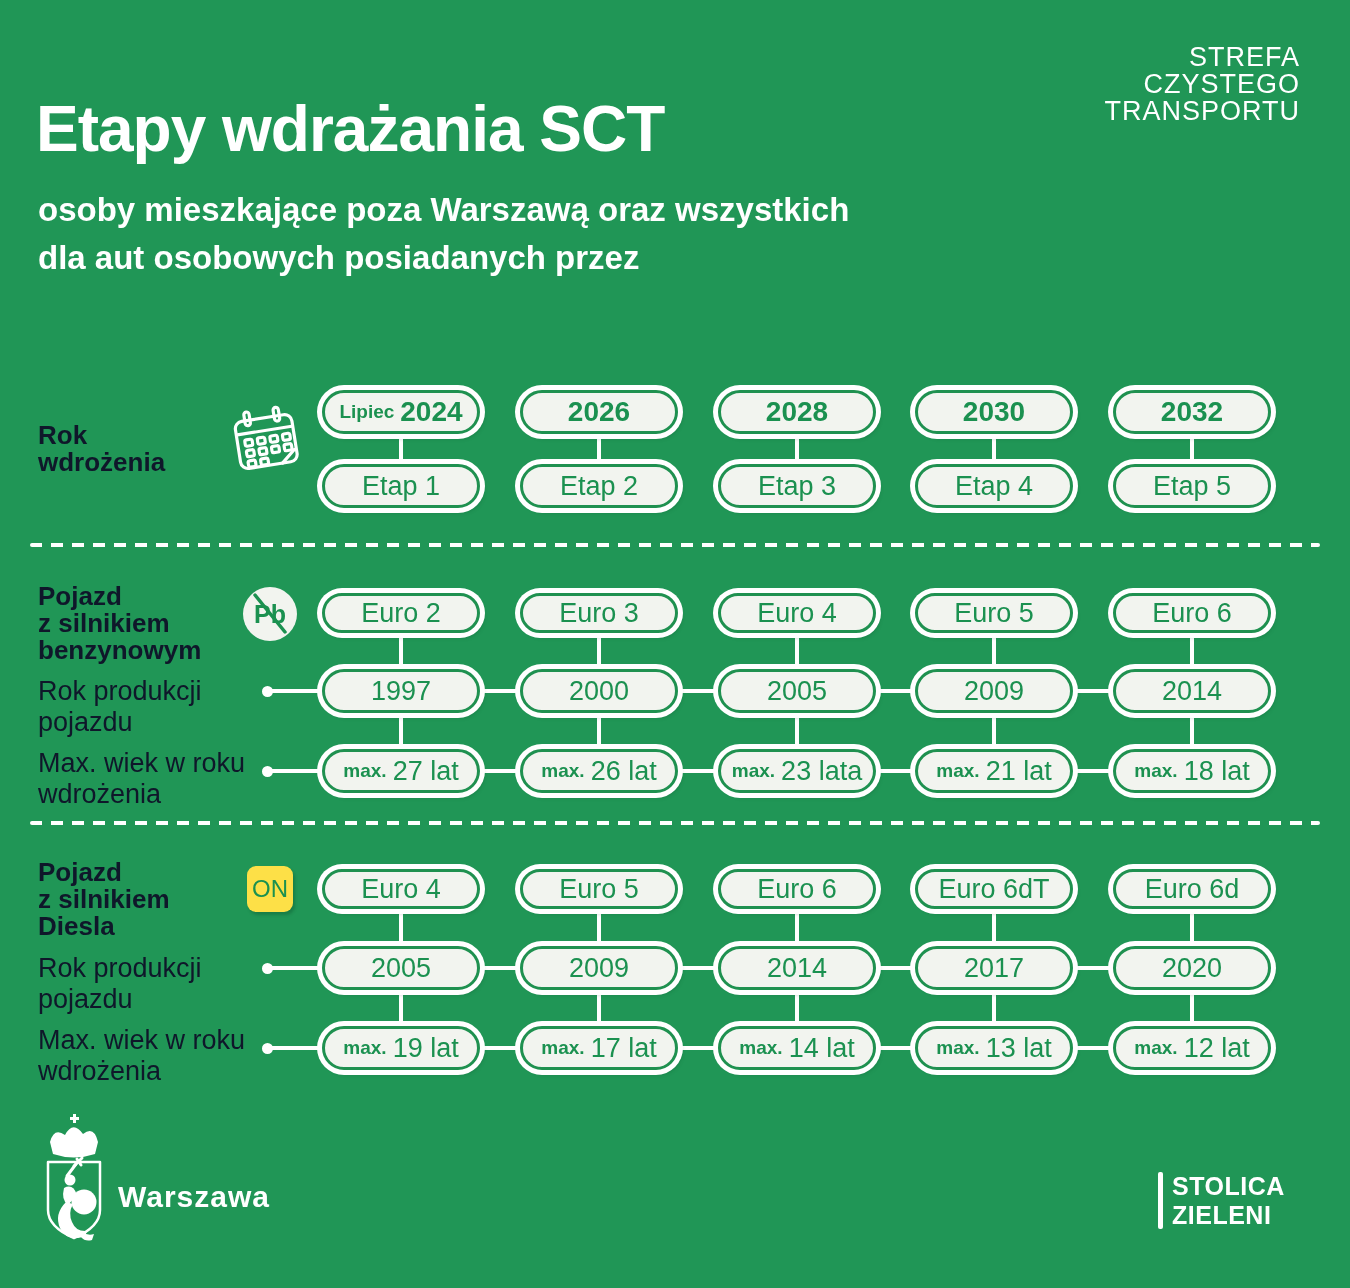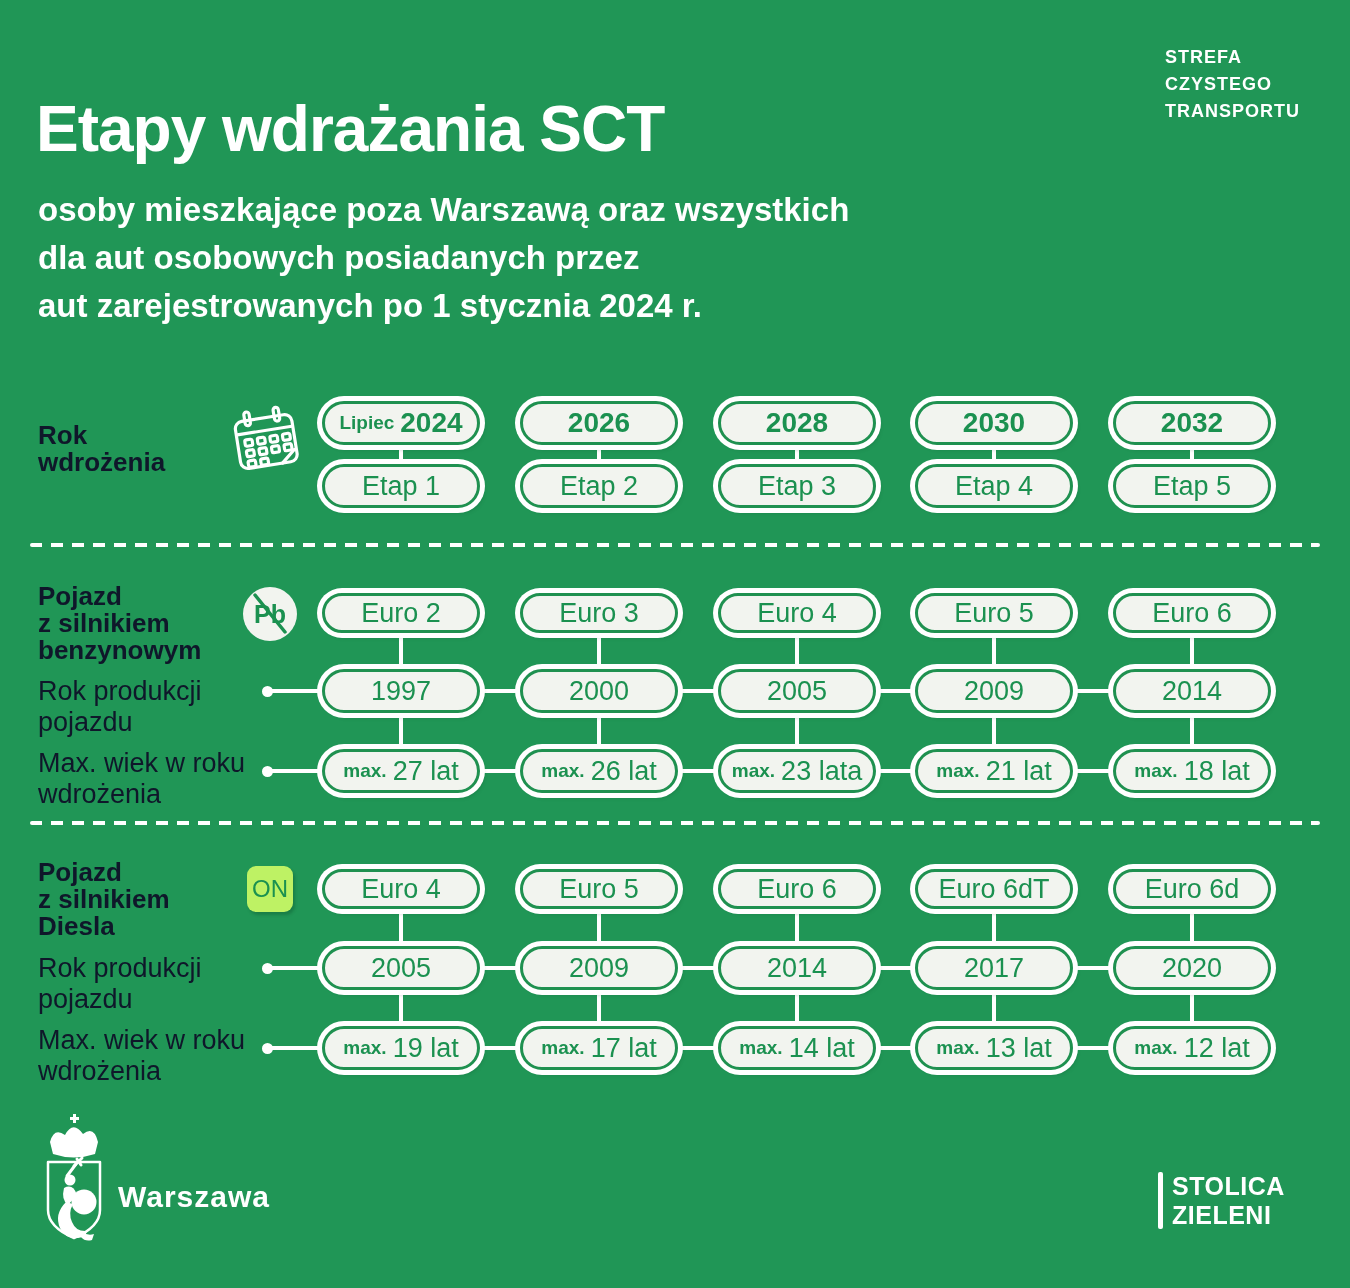--- a/index.html
+++ b/index.html
@@ -6,22 +6,22 @@
   body{
     width:1350px;height:1288px;
     background:#209656;
     font-family:"Liberation Sans", sans-serif;
     position:relative;overflow:hidden;
   }
   .canvas{position:absolute;inset:0;}
 
   
   .program-badge{
-    position:absolute;top:44px;right:50px;
-    color:#fff;font-weight:700;font-size:18px;line-height:27px;letter-spacing:1px;
+    position:absolute;top:44px;right:50px;text-align:right;
+    color:#fff;font-weight:400;font-size:27px;line-height:27px;letter-spacing:1px;
   }
   .title{
     position:absolute;left:36px;top:92px;
     color:#ffffff;font-weight:700;font-size:64px;letter-spacing:-1px;
   }
   .subtitle{
     position:absolute;left:38px;top:186px;
     color:#fff;font-weight:700;font-size:33px;line-height:48px;
   }
 
@@ -56,33 +56,33 @@
 
   
   .pill{
     position:absolute;width:158px;height:44px;box-sizing:border-box;
     background:#f2f4ef;border:3px solid #1f9150;border-radius:26px;
     box-shadow:0 0 0 5px #ffffff,3px 4px 4px rgba(9,70,38,.35);
     color:#1b9150;display:flex;align-items:center;justify-content:center;gap:6px;
     z-index:2;white-space:nowrap;
   }
   .c0{left:322px;} .c1{left:520px;} .c2{left:718px;} .c3{left:915px;} .c4{left:1113px;}
-  .r-ty{top:390px;margin-top:11px;} .r-te{top:464px;}
+  .r-ty{top:390px;} .r-te{top:464px;}
   .r-pe{top:593px;height:40px;} .r-py{top:669px;} .r-pm{top:749px;}
   .r-de{top:869px;height:40px;} .r-dy{top:946px;} .r-dm{top:1026px;}
   .val{font-size:27px;font-weight:400;}
   .val.year-big{font-size:28px;font-weight:700;}
   .pfx{font-size:19px;font-weight:700;}
   .pfx-sm{font-size:19px;font-weight:700;}
 
   
   .icon-box{position:absolute;z-index:2;}
   .on-badge{
     left:247px;top:866px;width:46px;height:46px;box-sizing:border-box;
-    background:#bef264;border-radius:9px;display:flex;align-items:center;justify-content:center;
+    background:#fde047;border-radius:9px;display:flex;align-items:center;justify-content:center;
     color:#1b9150;font-size:24px;font-weight:400;box-shadow:2px 3px 3px rgba(9,70,38,.3);
   }
 
   
   .city-name{position:absolute;left:118px;top:1180px;color:#fff;font-size:30px;font-weight:700;letter-spacing:1px;}
   .slogan{position:absolute;left:1158px;top:1172px;display:flex;gap:9px;}
   .slogan .bar{width:5px;height:57px;background:#fff;border-radius:2px;}
   .slogan .lines{color:#fff;font-weight:700;font-size:25px;line-height:29px;letter-spacing:.5px;}
 </style>
 </head>
@@ -93,21 +93,20 @@
   <div class="program-badge">
     <div>STREFA</div>
     <div>CZYSTEGO</div>
     <div>TRANSPORTU</div>
   </div>
 
   <div class="title">Etapy wdrażania SCT</div>
   <div class="subtitle">
     <div>osoby mieszkające poza Warszawą oraz wszystkich</div>
     <div>dla aut osobowych posiadanych przez</div>
-    <div>aut zarejestrowanych po 1 stycznia 2024 r.</div>
   </div>
 
   <div class="side-label bold lbl-timeline">
     <div>Rok</div>
     <div>wdrożenia</div>
   </div>
   <svg class="icon-box" style="left:230px;top:404px;transform:rotate(-9deg);" width="72" height="72" viewBox="0 0 68 68">
     <g fill="none" stroke="#fff" stroke-width="3" stroke-linecap="round" stroke-linejoin="round">
       <rect x="7" y="13" width="54" height="45" rx="7"></rect>
       <line x1="8" y1="25" x2="60" y2="25"></line>

